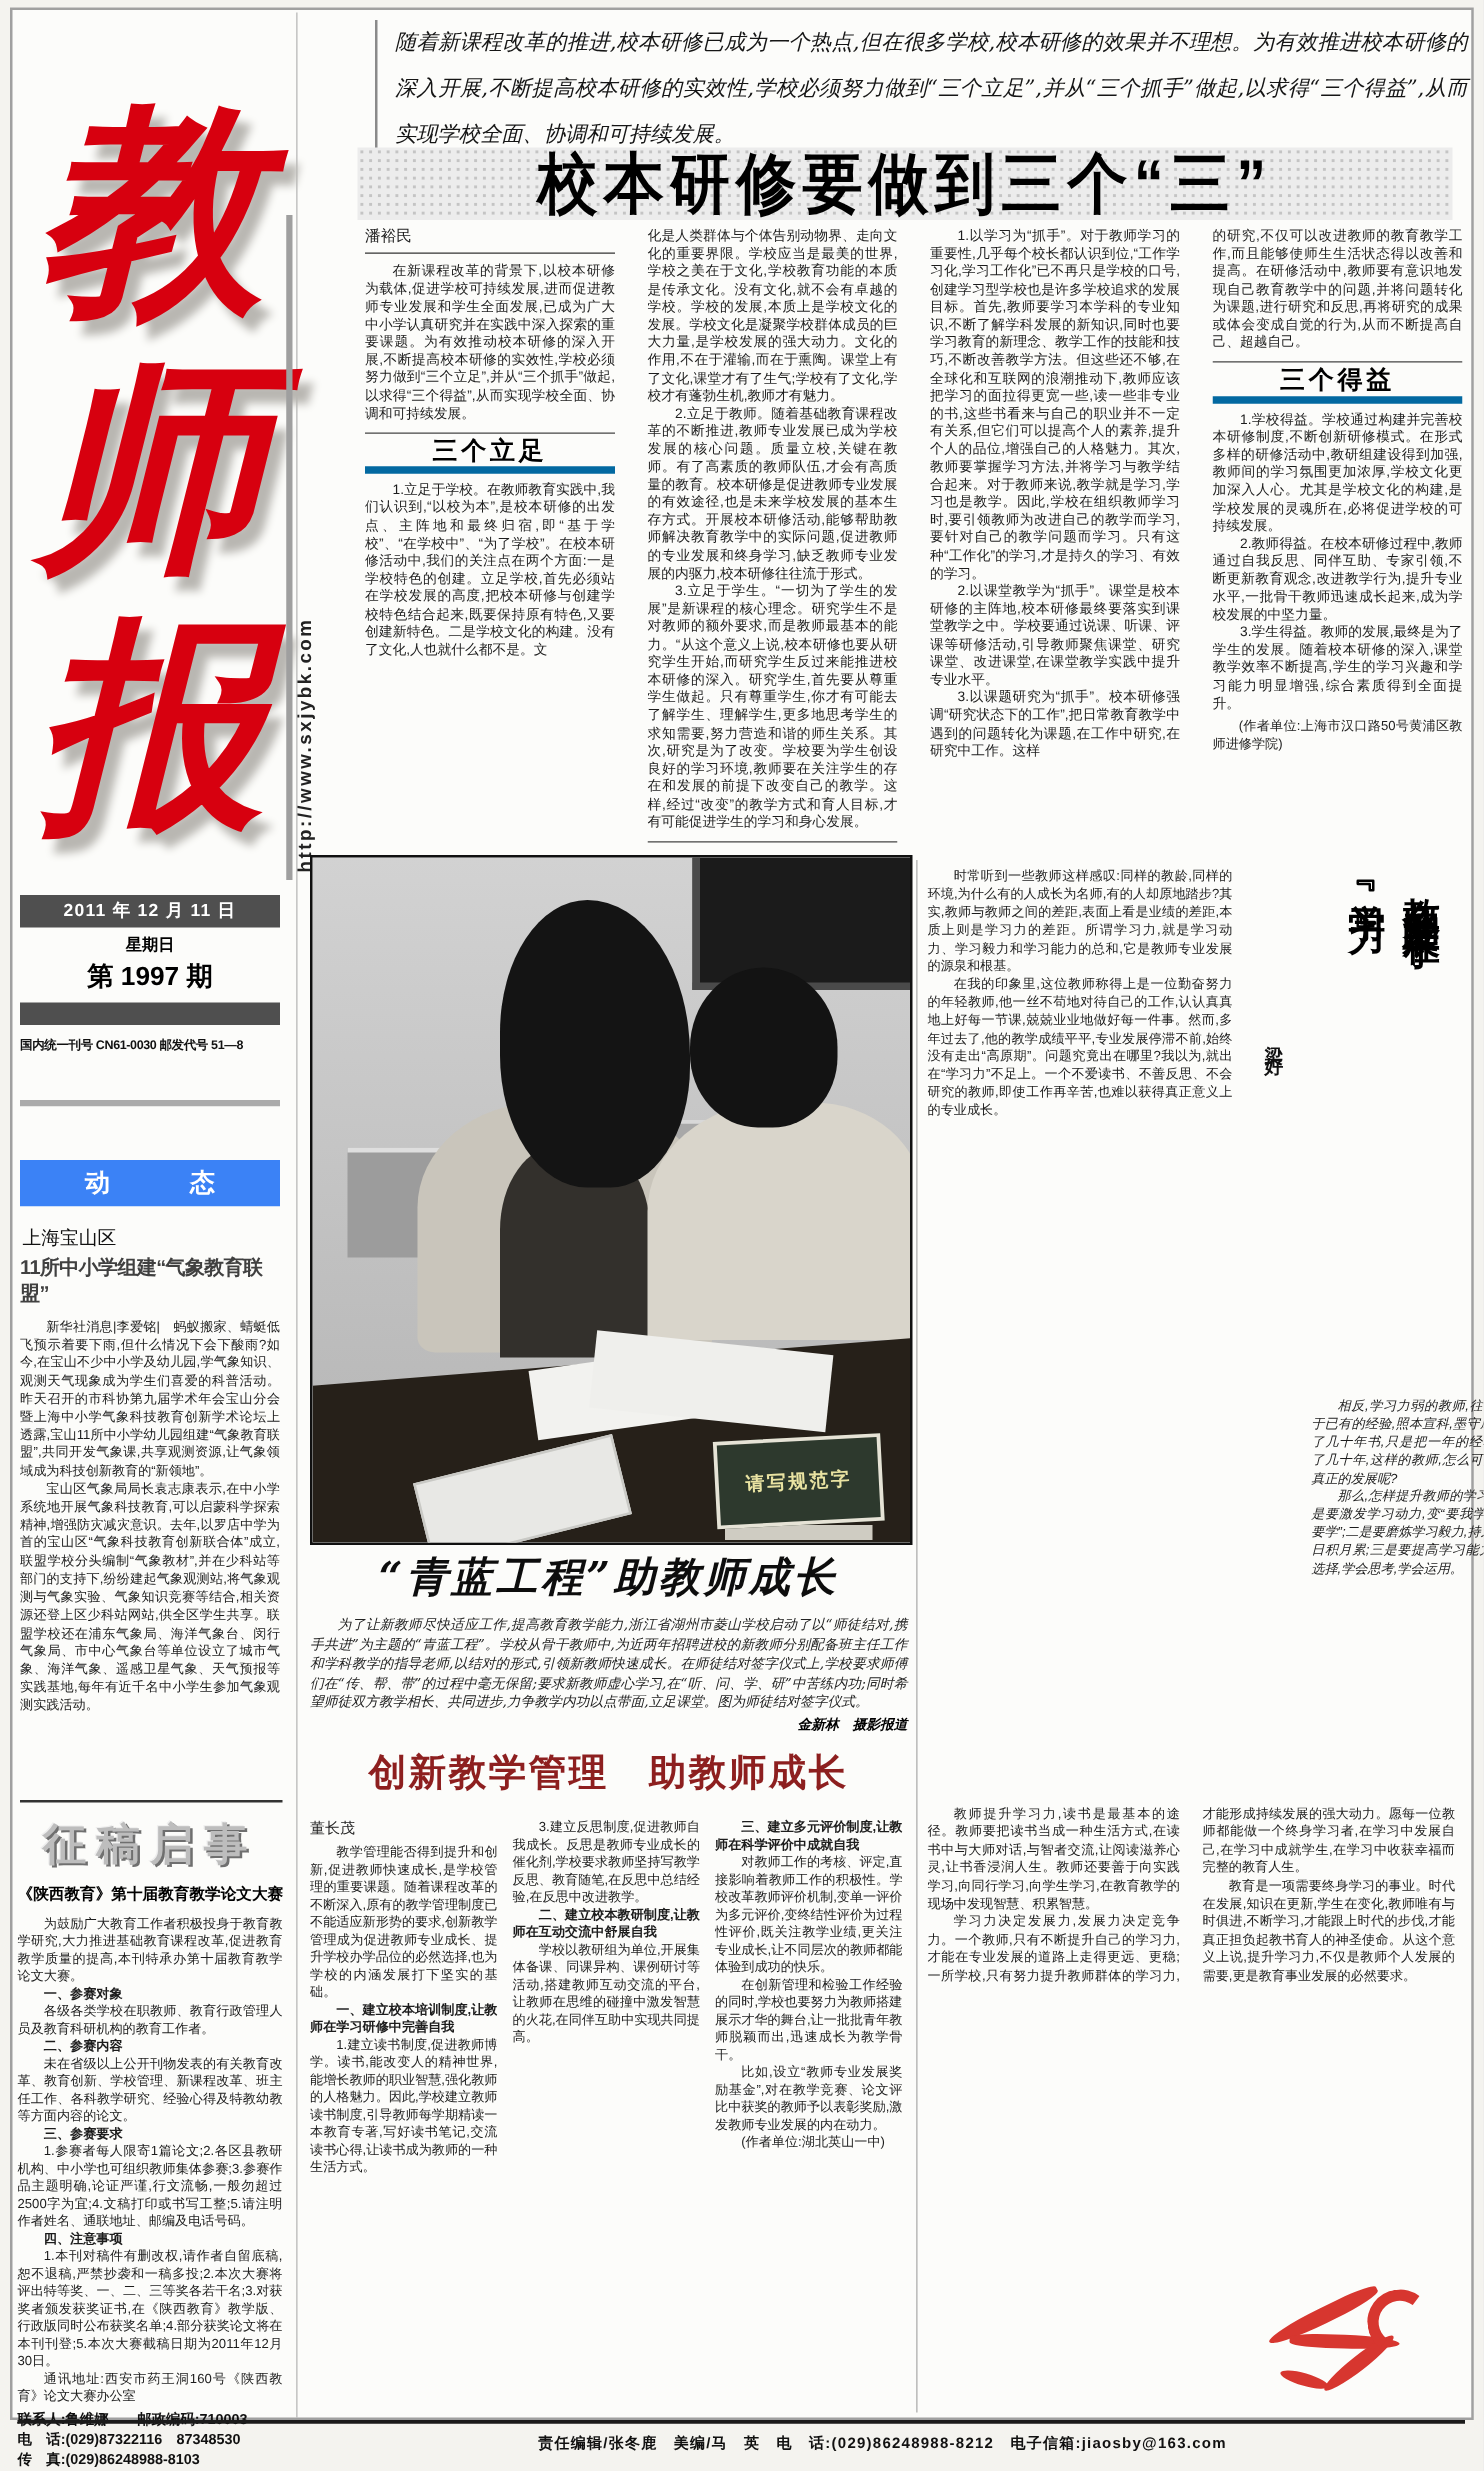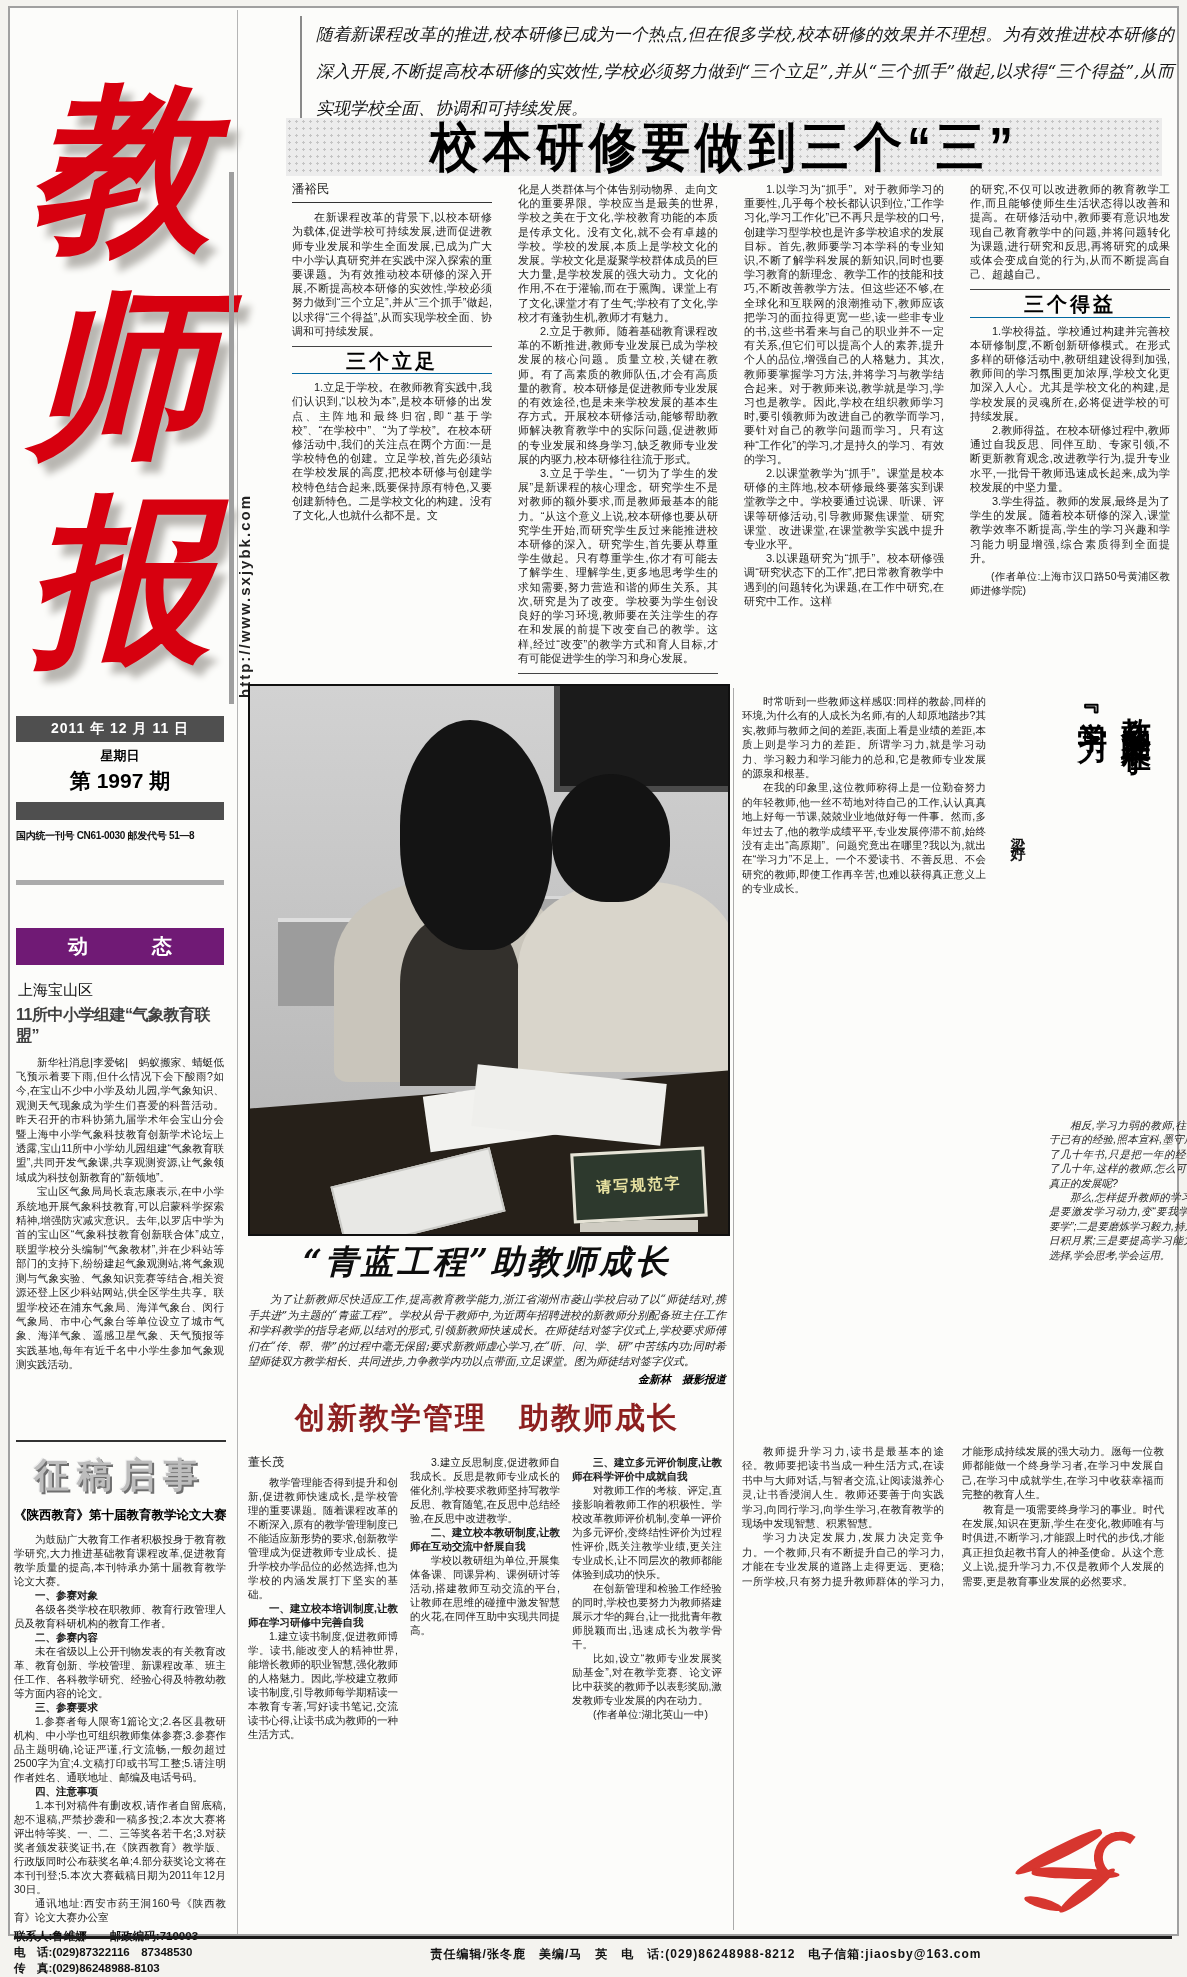--- a/index.html
+++ b/index.html
@@ -12,21 +12,21 @@
   .mast-url{position:absolute;left:236px;top:178px;height:520px;writing-mode:vertical-lr;transform:rotate(180deg);font-size:15px;font-weight:bold;color:#222;letter-spacing:2px;}
   .datebox{position:absolute;left:16px;top:716px;width:208px;}
   .datebar{background:#4f4f4f;color:#fff;font-weight:bold;font-size:14px;text-align:center;padding:4px 0;letter-spacing:1px;}
   .weekday{text-align:center;font-weight:bold;font-size:13px;margin-top:5px;}
   .issue{text-align:center;font-weight:bold;font-size:21px;margin-top:2px;}
   .bar2{background:#4f4f4f;height:18px;margin-top:7px;}
   .serial{font-size:10px;font-weight:bold;margin-top:9px;white-space:nowrap;letter-spacing:-0.3px;color:#111;}
   .graydiv{position:absolute;left:16px;width:208px;height:5px;background:#ababab;}
   
   .dt{position:absolute;left:16px;top:928px;width:208px;}
-  .dt-bar{background:#701a75;color:#fff;font-size:20px;font-weight:bold;text-align:center;letter-spacing:22px;padding:5px 0 5px 22px;}
+  .dt-bar{background:#3b82f6;color:#fff;font-size:20px;font-weight:bold;text-align:center;letter-spacing:22px;padding:5px 0 5px 22px;}
   .dt-kicker{font-size:15px;margin:16px 0 5px 2px;color:#111;}
   .dt-head{font-size:16px;font-weight:900;line-height:1.3;color:#404040;letter-spacing:-0.5px;}
   .smalltext{font-size:10.5px;line-height:14.4px;text-align:justify;color:#1c1c1c;}
   .smalltext p{margin:0;text-indent:2em;}
   .dt .smalltext{margin-top:8px;}
   
   .zg-line{position:absolute;left:16px;top:1440px;width:210px;height:2px;background:#333;}
   .zg{position:absolute;left:14px;top:1452px;width:212px;}
   .zg-title{font-size:35px;font-weight:900;letter-spacing:8px;text-align:center;color:#bdbdbd;text-shadow:2px 2px 0 #6f6f6f,-1px -1px 0 #eee;}
   .zg-sub{font-size:12.5px;font-weight:900;text-align:center;margin-top:8px;white-space:nowrap;color:#000;}
@@ -37,21 +37,21 @@
   .zg-contact div{white-space:nowrap;}
   
   .intro{position:absolute;left:300px;top:16px;width:858px;font-family:"DejaVu Serif",serif;font-style:italic;font-size:17px;line-height:37px;color:#151515;text-align:justify;border-left:2px solid #8a8a8a;padding-left:14px;}
   
   .band{position:absolute;left:286px;top:118px;width:876px;height:58px;background-color:#ececec;background-image:radial-gradient(#c4c4c4 1.2px,transparent 1.4px);background-size:7px 7px;display:flex;align-items:center;justify-content:center;}
   .band-text{font-size:48px;font-weight:900;letter-spacing:5px;color:#000;transform:scaleY(1.1);font-family:"Liberation Sans",sans-serif;}
   
   .mcol{position:absolute;top:182px;width:200px;height:494px;overflow:hidden;font-size:11px;line-height:14.2px;text-align:justify;color:#1d1d1d;}
   .mcol p{margin:0;text-indent:2em;}
   .byline{font-size:12.5px;text-indent:0!important;border-bottom:1px solid #333;padding-bottom:6px;margin-bottom:7px!important;}
-  .subhead{font-size:20px;font-weight:900;text-align:center;letter-spacing:3px;text-indent:0!important;border-top:1px solid #444;border-bottom:1px solid #0369a1;padding:7px 0 5px;margin:8px 0 6px!important;color:#000;}
+  .subhead{font-size:20px;font-weight:900;text-align:center;letter-spacing:3px;text-indent:0!important;border-top:1px solid #444;border-bottom:6px solid #0369a1;padding:7px 0 5px;margin:8px 0 6px!important;color:#000;}
   .attr{font-size:10.5px;margin-top:4px!important;}
   
   .photo{position:absolute;left:248px;top:684px;width:478px;height:548px;border:2px solid #101010;background:linear-gradient(#d2d2d2,#b3b3b3);overflow:hidden;}
   .ph-screen{position:absolute;right:0;top:0;width:168px;height:100px;background:#1b1b1b;border-left:6px solid #4a4a4a;border-bottom:6px solid #4a4a4a;}
   .ph-cab{position:absolute;left:28px;top:232px;width:268px;height:84px;background:#9c9c9c;border-top:4px solid #dedede;}
   .ph-cab2{position:absolute;right:30px;top:210px;width:190px;height:70px;background:#a8a8a8;border-top:3px solid #d8d8d8;}
   .ph-hair1{position:absolute;left:150px;top:34px;width:152px;height:230px;background:#141414;border-radius:46% 54% 42% 46%;}
   .ph-body1{position:absolute;left:84px;top:196px;width:236px;height:200px;background:#c9c5bb;border-radius:42% 44% 6% 6%;}
   .ph-vest1{position:absolute;left:150px;top:230px;width:120px;height:170px;background:#33302c;border-radius:40% 40% 0 0;}
   .ph-hair2{position:absolute;right:58px;top:88px;width:118px;height:128px;background:#131313;border-radius:50% 50% 44% 46%;}

